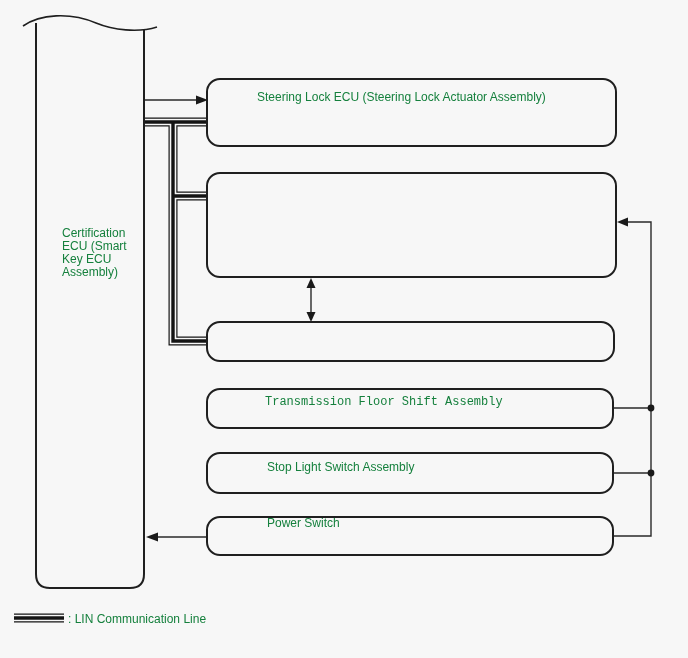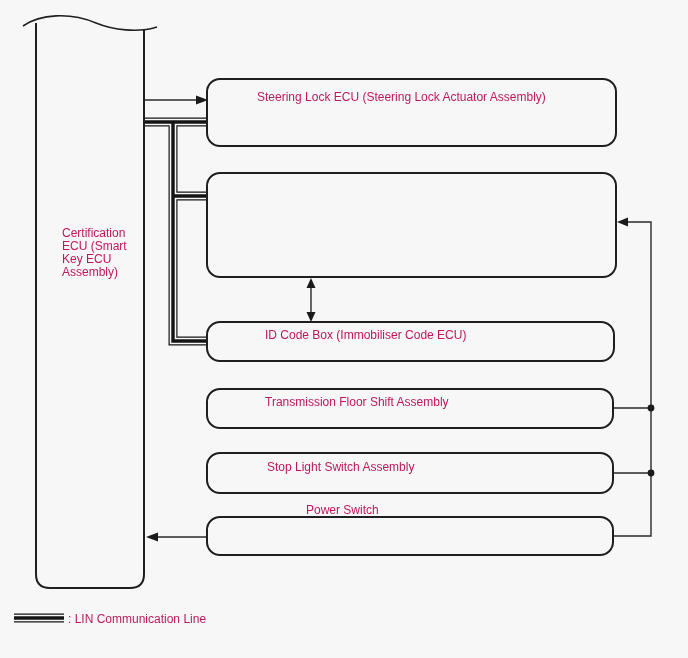--- a/index.html
+++ b/index.html
@@ -18,21 +18,21 @@
   #wires {
     position: absolute;
     left: 0; top: 0;
     width: 688px; height: 658px;
   }
   .label {
     position: absolute;
     font-size: 12px;
     line-height: 13px;
     white-space: nowrap;
-    color: #be185d;
+    color: #15803d;
   }
   .label.wrap {
     white-space: normal;
   }
 </style>
 </head>
 <body>
 
 <div id="canvas">
 
@@ -86,23 +86,22 @@
       <path d="M14,618 H64" fill="none" stroke="#f7f7f7" stroke-width="6.6"></path>
       <path d="M14,618 H64" fill="none" stroke="#141414" stroke-width="3.4"></path>
     </g>
   </svg>
 
   <div class="label wrap" style="left:62px; top:227px; width:78px;">Certification ECU (Smart Key ECU Assembly)</div>
 
   <div class="label" style="left:257px; top:91px;">Steering Lock ECU (Steering Lock Actuator Assembly)</div>
 
 
-  <div class="label" style="left:265px; top:329px;">ID Code Box (Immobiliser Code ECU)</div>
 
-  <div class="label" style="left:265px; top:396px;">Transmission Floor Shift Assembly</div>
+  <div class="label" style="left:265px; top:396px;font-family:Liberation Mono, monospace;">Transmission Floor Shift Assembly</div>
 
   <div class="label" style="left:267px; top:461px;text-align:center;">Stop Light Switch Assembly</div>
 
-  <div class="label" style="left:267px; top:504px;margin-left:39px;">Power Switch</div>
+  <div class="label" style="left:267px; top:517px;">Power Switch</div>
 
   <div class="label" style="left:68px; top:613px;">: LIN Communication Line</div>
 
 </div>
 
 </body></html>

